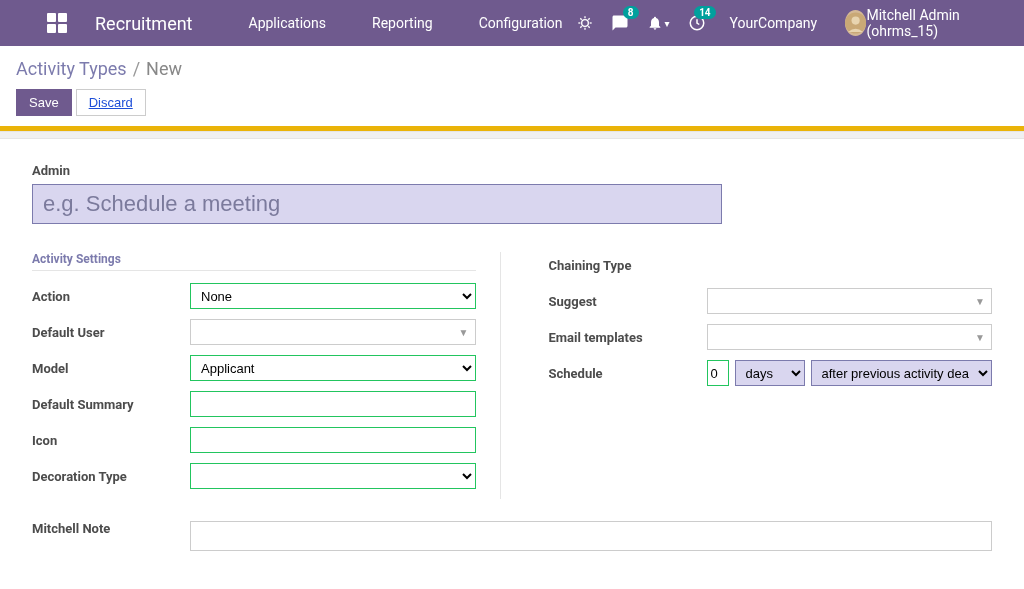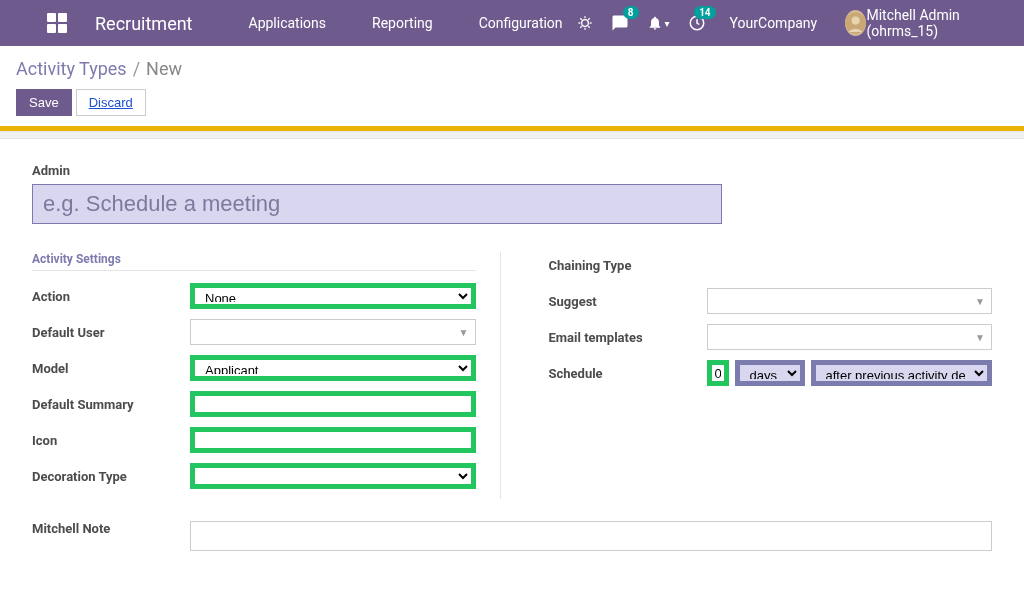--- a/index.html
+++ b/index.html
@@ -41,21 +41,21 @@
     .title-label { font-weight: bold; font-size: 13px; color: #4c4c4c; display: block; margin-bottom: 6px; }
     .name-input { width: 690px; max-width: 100%; font-size: 22px; padding: 6px 10px; border: 1px solid #7c7bad; background: #d9d6ef; color: #666; outline: none; }
     .name-input::placeholder { color: #6b6b8e; opacity: 0.85; }
     
     .groups { display: flex; gap: 32px; align-items: flex-start; margin-top: 28px; }
     .group { flex: 1; }
     .group-title { color: #7c7bad; font-size: 12px; font-weight: bold; border-bottom: 1px solid #e5e5e5; padding-bottom: 4px; margin-bottom: 12px; }
     .field-row { display: flex; align-items: center; margin-bottom: 10px; min-height: 26px; }
     .field-label { width: 158px; font-weight: bold; color: #4c4c4c; font-size: 13px; flex-shrink: 0; }
     .field-control { flex: 1; }
-    .field-control select, .field-control input[type="text"] { width: 100%; height: 26px; border: 5px solid #22c55e; padding: 2px 6px; font-size: 13px; background: #fff; }
+    .field-control select, .field-control input[type="text"] { width: 100%; height: 26px; border: 1px solid #22c55e; padding: 2px 6px; font-size: 13px; background: #fff; }
     .field-control .m2o { background: #fff; border: 1px solid #ccc; height: 26px; display: flex; align-items: center; justify-content: flex-end; padding: 0 6px; cursor: text; }
     .field-control .m2o .dd { color: #999; font-size: 10px; }
     
     .highlighted select { background: #d9d6ef; border-color: #7c7bad; }
     .schedule-row .field-control { display: flex; gap: 6px; align-items: center; }
     .schedule-row input[type="text"] { width: 22px; text-align: left; padding: 2px 3px; }
     .schedule-row select.unit { width: 70px; background: #d9d6ef; border-color: #7c7bad; }
     .schedule-row select.basis { flex: 1; background: #d9d6ef; border-color: #7c7bad; }
     
     .wide-group { margin-top: 22px; display: flex; }

